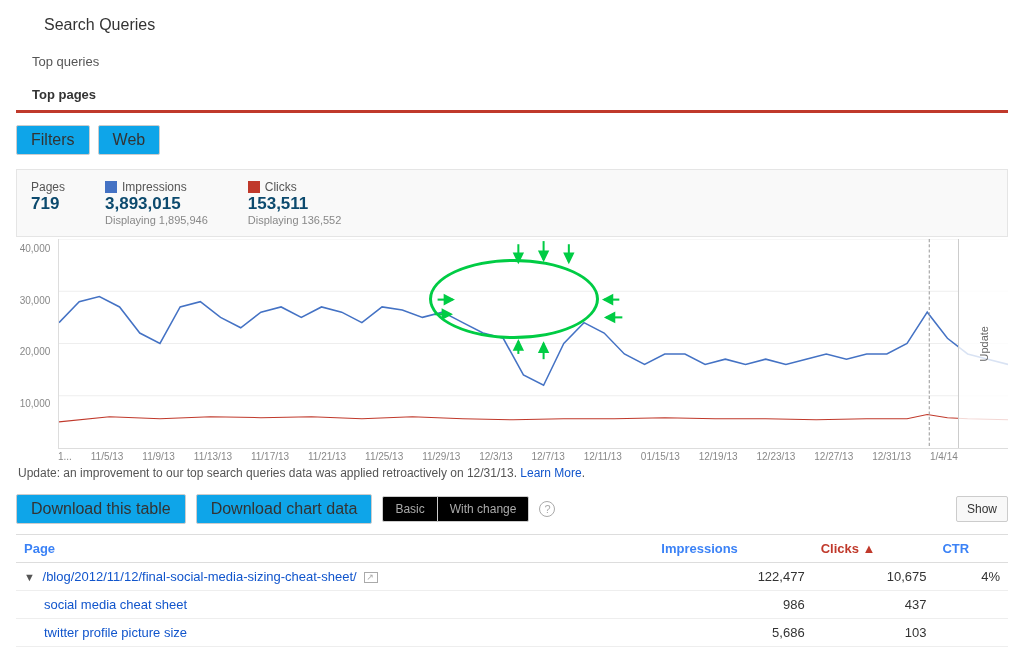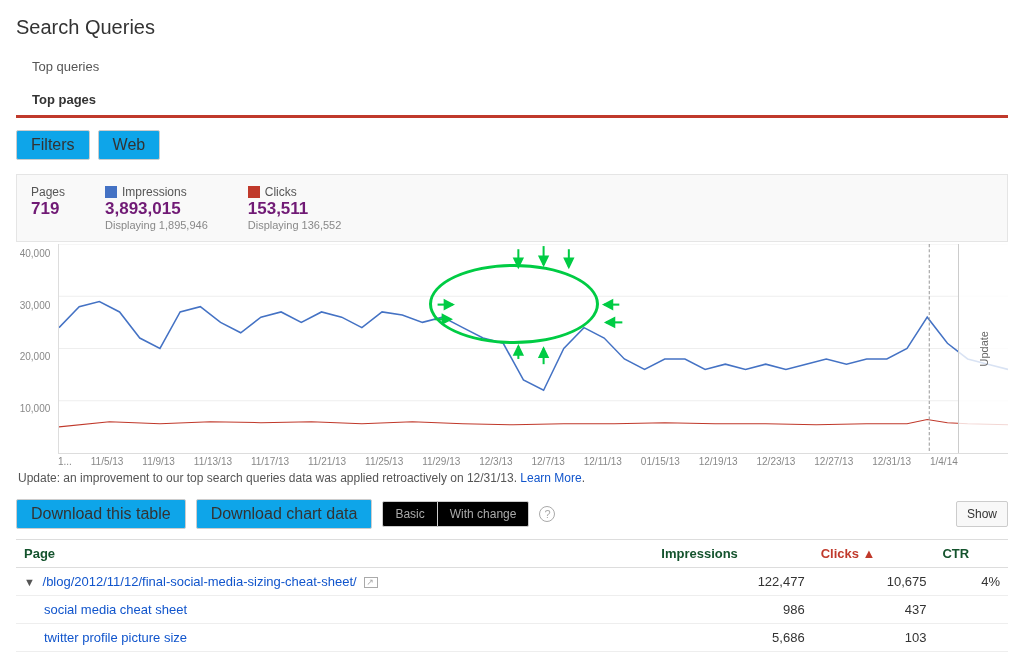--- a/index.html
+++ b/index.html
@@ -11,24 +11,25 @@
       width: 1024px;
       min-height: 653px;
       overflow: hidden;
     }
 
     .page-container {
       padding: 16px 16px 0 16px;
     }
 
     .page-title {
-      font-size: 20px;
+      font-size: 16px;
       font-weight: normal;
       color: #333;
       margin-bottom: 12px;
+      margin-left: 28px;
     }
 
     .tabs-row {
       display: flex;
       border-bottom: 1px solid #ddd;
       margin-bottom: 12px;
       flex-direction: column;
     }
 
     .tab {
@@ -84,21 +85,21 @@
     .stat-label .color-box {
       width: 12px;
       height: 12px;
       display: inline-block;
       flex-shrink: 0;
     }
 
     .stat-value {
       font-size: 17px;
       font-weight: bold;
-      color: #701a75;
+      color: #0c4a6e;
     }
 
     .stat-sub {
       font-size: 11px;
       color: #888;
     }
 
     .chart-wrapper {
       position: relative;
       margin-bottom: 4px;
@@ -171,21 +172,21 @@
       width: 100%;
       border-collapse: collapse;
       font-size: 13px;
     }
 
     .data-table th {
       text-align: left;
       padding: 6px 8px;
       border-top: 1px solid #ddd;
       border-bottom: 1px solid #ddd;
-      color: #14532d;
+      color: #3b82f6;
       font-weight: bold;
       background: #fff;
     }
 
     .data-table th.sorted {
       color: #c0392b;
       margin-top: 8px;
     }
 
     .data-table td {

